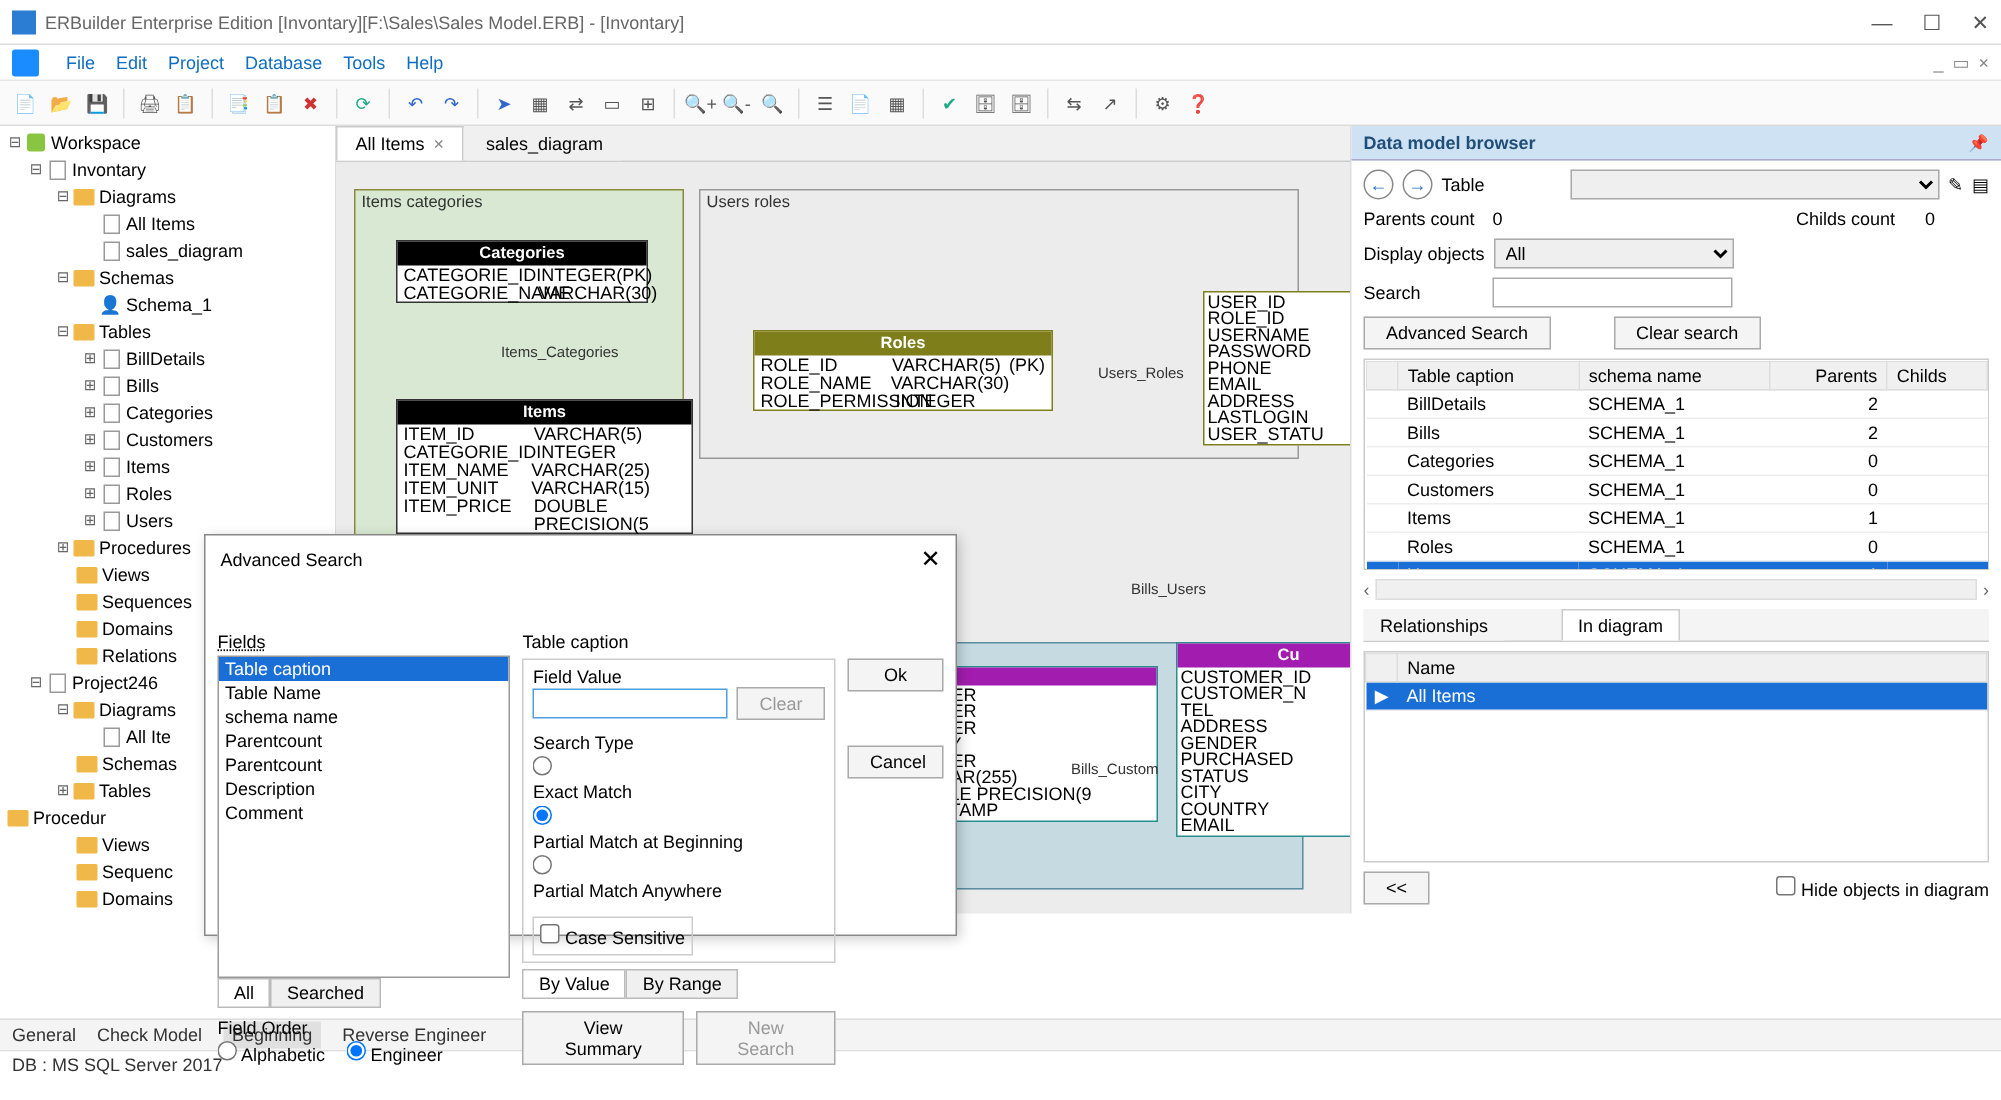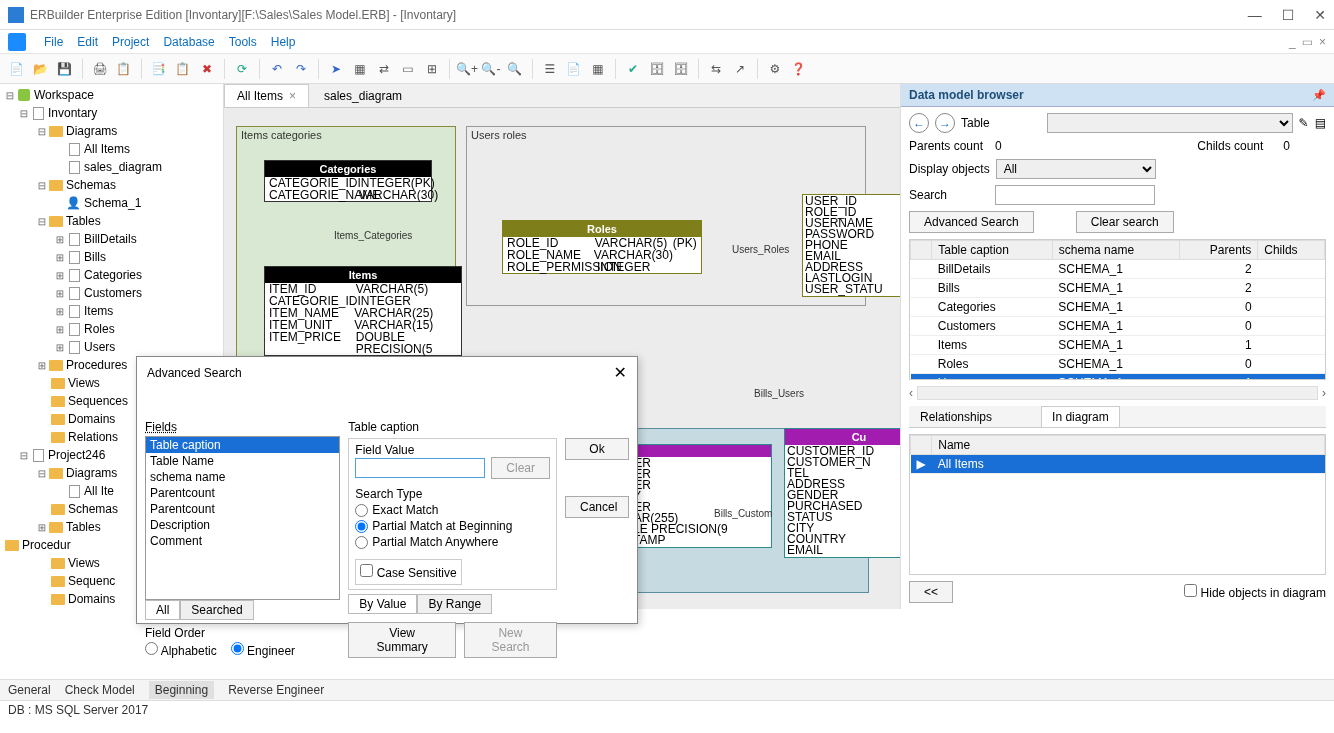--- a/index.html
+++ b/index.html
@@ -94,21 +94,21 @@
 .dlg-left { width: 200px; display: flex; flex-direction: column; }
 .dlg-left .lbl { font-size: 12px; margin-bottom: 2px; }
 .dlg-list { border: 1px solid #999; flex: 1; overflow: auto; background: #fff; }
 .dlg-list div { padding: 1px 4px; font-size: 12px; cursor: pointer; }
 .dlg-list div.sel { background: #1a6fd6; color: #fff; }
 .dlg-tabs-mini { display: flex; }
 .dlg-tabs-mini .mt { border: 1px solid #bbb; padding: 2px 10px; background: #f0f0f0; cursor: pointer; font-size: 12px; }
 .dlg-right { flex: 1; display: flex; flex-direction: column; gap: 4px; }
 .dlg-right .lbl { font-size: 12px; }
 .dlg-right fieldset { border: 1px solid #ccc; padding: 4px 6px; }
-.dlg-right .radio-row { display: flex; align-items: center; gap: 4px; font-size: 12px; margin: 2px 0; }
+.dlg-right .radio-row { display: flex; align-items: flex-start; gap: 4px; font-size: 12px; margin: 2px 0; flex-direction: column; }
 .dlg-right input[type=text] { border: 1px solid #4aa0e0; padding: 2px; width: 130px; }
 .dlg-btns { width: 64px; display: flex; flex-direction: column; gap: 8px; padding-top: 18px; }
 .rel-label { position: absolute; font-size: 10px; color: #333; }
 </style>
 </head>
 <body>
 
 <div class="titlebar">
   <div class="app-icon"></div>
   <div class="title">ERBuilder Enterprise Edition [Invontary][F:\Sales\Sales Model.ERB] - [Invontary]</div>

